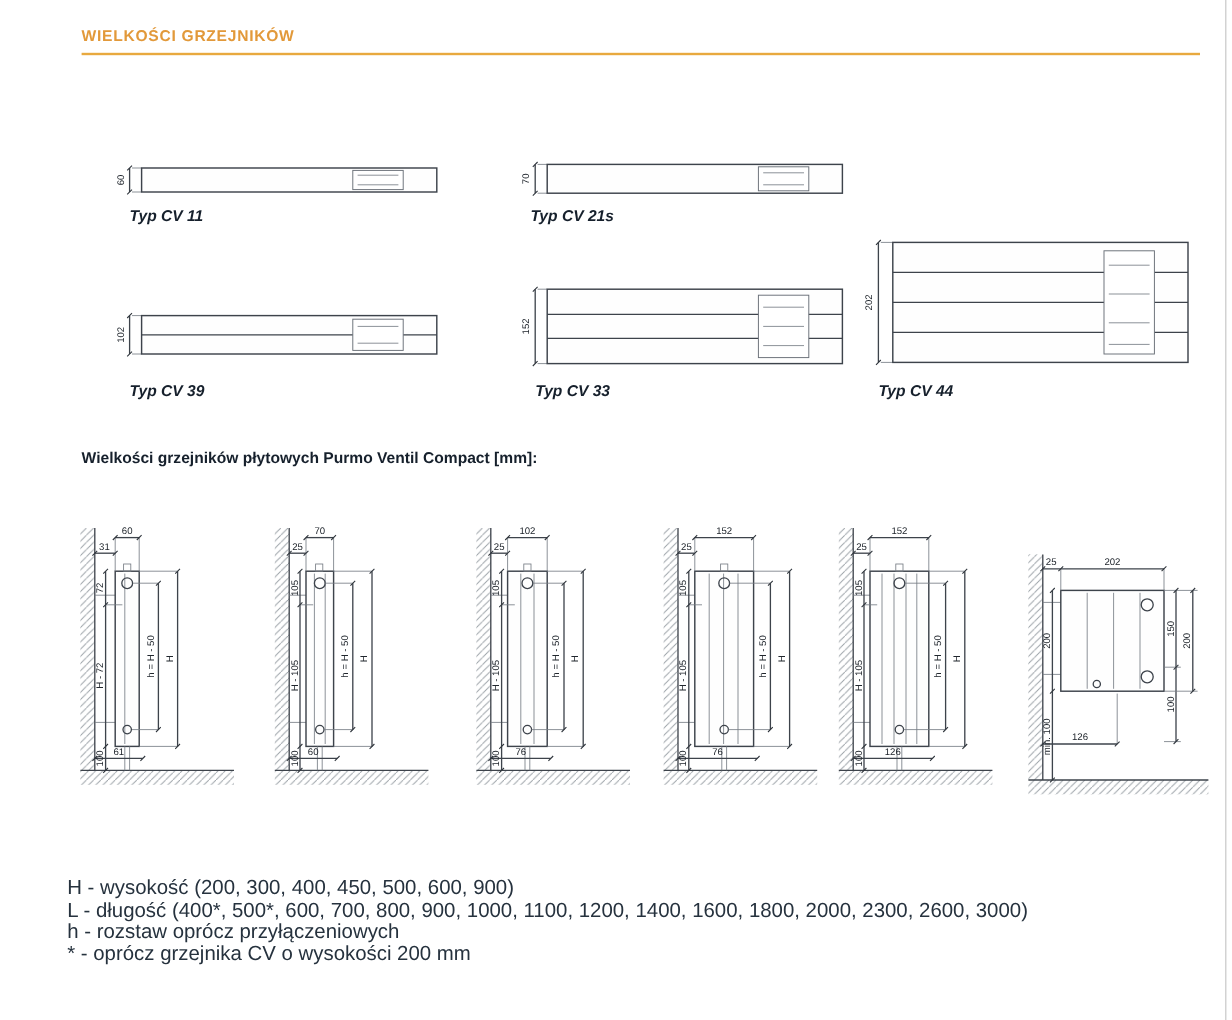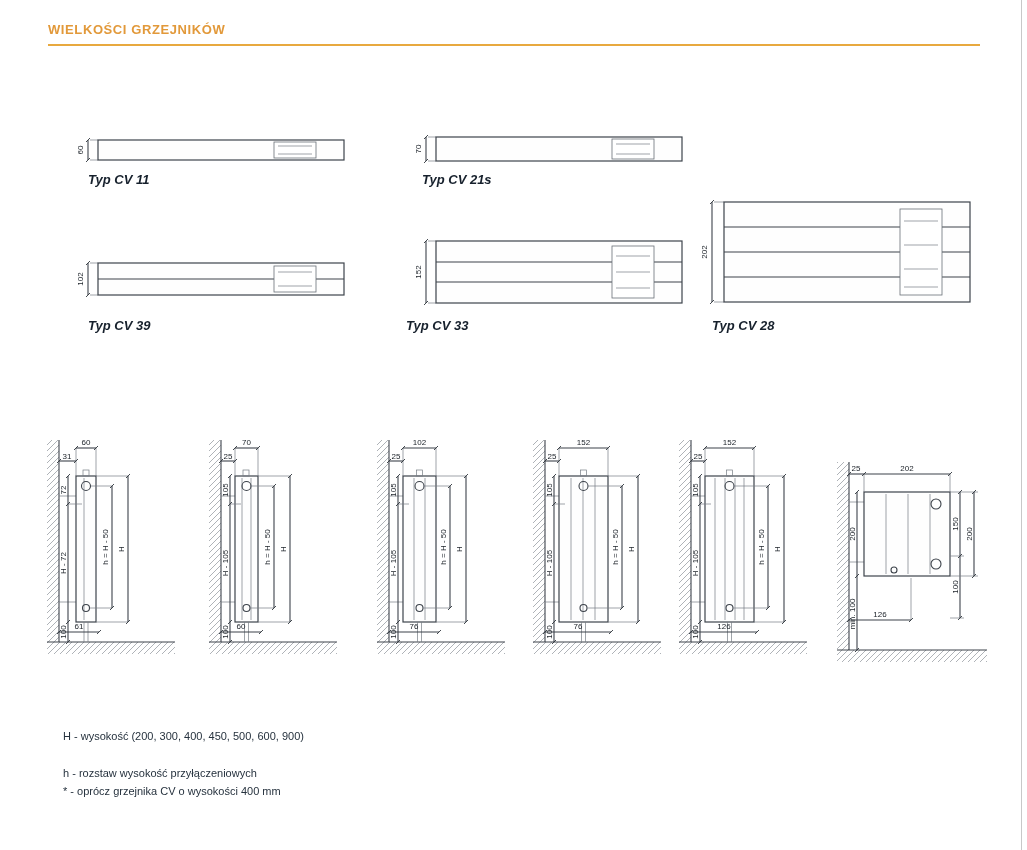--- a/index.html
+++ b/index.html
@@ -1,23 +1,23 @@
 <!DOCTYPE html>
 <html><head>
 <meta charset="utf-8">
 <style>
   * { margin:0; padding:0; box-sizing:border-box; }
   html,body { width:1027px; height:850px; }
   body { background:#ffffff; font-family:"Liberation Sans", sans-serif; position:relative; overflow:hidden; }
-  .page { position:absolute; inset:0; background:#fff; }
+  .page { position:absolute; inset:0; background:#fff;margin-left:20px; }
   .title { position:absolute; left:48px; top:22px; font-size:13px; font-weight:bold; letter-spacing:.6px; color:#E2993A; }
   .rule  { position:absolute; left:48px; top:44px; width:932px; height:2px; background:#E8A93F; }
   .type-label { position:absolute; font-size:13px; font-weight:bold; color:#16202c;font-style:italic; }
   .subtitle { position:absolute; left:48px; top:374px; font-size:13px; font-weight:bold; color:#16202c; }
-  .legend-line { position:absolute; left:63px; font-size:11px; color:#26323e; }
+  .legend-line { position:absolute; left:36px; font-size:17px; color:#26323e; }
   .page-edge { position:absolute; right:5px; top:0; width:1px; height:850px; background:#c8c8c8; }
   svg.dwg { position:absolute; overflow:visible; }
   .dim-text { font-family:"Liberation Sans", sans-serif; font-size:8px; fill:#20262d; }
   .med  { stroke:#3d434b; stroke-width:1.1; fill:none; }
   .thin { stroke:#767c84; stroke-width:0.7; fill:none; }
   .tick { stroke:#2f353c; stroke-width:0.9; fill:none; }
   .panel { fill:#fefefe; stroke:#3d434b; stroke-width:1.2; }
   .wbox { fill:#ffffff; stroke:#6a7078; stroke-width:0.8; }
 </style>
 </head>
@@ -104,21 +104,21 @@
       <text class="dim-text" transform="rotate(-90 7 38)" x="7" y="38" text-anchor="middle">152</text>
     </g>
     <rect class="panel" x="22" y="7" width="246" height="62" fill="url(#fins4)"></rect>
     <line class="med" x1="22" y1="28" x2="268" y2="28"></line>
     <line class="med" x1="22" y1="48" x2="268" y2="48"></line>
     <rect class="wbox" x="198" y="12" width="42" height="52"></rect>
     <line class="thin" x1="202" y1="22" x2="236" y2="22"></line>
       <line class="thin" x1="202" y1="38" x2="236" y2="38"></line>
       <line class="thin" x1="202" y1="54" x2="236" y2="54"></line>
   </svg>
-  <div class="type-label" style="left:406px; top:318px">Typ CV 33</div>
+  <div class="type-label" style="left:426px; top:318px">Typ CV 33</div>
 
   <svg class="dwg" style="left:700px; top:195px" width="276" height="116" viewBox="0 0 276 116">
     <defs>
         <pattern id="fins5" width="4.5" height="8" patternUnits="userSpaceOnUse">
           <line x1="2" y1="0" x2="2" y2="8" stroke="#7a8088" stroke-width="1"></line>
         </pattern>
       </defs>
     <g>
       <line class="med" x1="12" y1="7" x2="12" y2="107"></line>
       <path class="tick" d="M10,9 l4,-4 M10,109 l4,-4"></path>
@@ -129,22 +129,23 @@
     <rect class="panel" x="24" y="7" width="246" height="100" fill="url(#fins5)"></rect>
     <line class="med" x1="24" y1="32" x2="270" y2="32"></line>
     <line class="med" x1="24" y1="57" x2="270" y2="57"></line>
     <line class="med" x1="24" y1="82" x2="270" y2="82"></line>
     <rect class="wbox" x="200" y="14" width="42" height="86"></rect>
     <line class="thin" x1="204" y1="26" x2="238" y2="26"></line>
       <line class="thin" x1="204" y1="50" x2="238" y2="50"></line>
       <line class="thin" x1="204" y1="74" x2="238" y2="74"></line>
       <line class="thin" x1="204" y1="92" x2="238" y2="92"></line>
   </svg>
-  <div class="type-label" style="left:712px; top:318px">Typ CV 28</div>
-
+  <div class="type-label" style="left:712px; top:318px">Typ CV 44</div>
+
+  <div class="subtitle">Wielkości grzejników płytowych Purmo Ventil Compact [mm]:</div>
 
   <svg class="dwg" style="left:46px; top:434px" width="150" height="240" viewBox="0 0 150 240">
     <defs>
         <pattern id="hat1" width="6" height="6" patternUnits="userSpaceOnUse">
           <path d="M0,6 L6,0" stroke="#9aa0a6" stroke-width="0.8"></path>
         </pattern>
       </defs>
     <rect x="1" y="6" width="12" height="202" fill="url(#hat1)"></rect>
     <line class="med" x1="13" y1="6" x2="13" y2="208"></line>
     <rect x="1" y="208" width="128" height="12" fill="url(#hat1)"></rect>
@@ -432,16 +433,17 @@
     <text class="dim-text" x="71" y="13" text-anchor="middle">202</text>
     <text class="dim-text" transform="rotate(-90 19 76)" x="19" y="76" text-anchor="middle">200</text>
     <text class="dim-text" transform="rotate(-90 122 66)" x="122" y="66" text-anchor="middle">150</text>
     <text class="dim-text" transform="rotate(-90 122 129)" x="122" y="129" text-anchor="middle">100</text>
     <text class="dim-text" transform="rotate(-90 136 76)" x="136" y="76" text-anchor="middle">200</text>
     <text class="dim-text" transform="rotate(-90 19 156)" x="19" y="156" text-anchor="middle">min. 100</text>
     <text class="dim-text" x="44" y="159" text-anchor="middle">126</text>
   </svg>
 
   <div class="legend-line" style="top:730px">H - wysokość (200, 300, 400, 450, 500, 600, 900)</div>
-  <div class="legend-line" style="top:767px">h - rozstaw wysokość przyłączeniowych</div>
-  <div class="legend-line" style="top:785px">* - oprócz grzejnika CV o wysokości 400 mm</div>
+  <div class="legend-line" style="top:749px">L - długość (400*, 500*, 600, 700, 800, 900, 1000, 1100, 1200, 1400, 1600, 1800, 2000, 2300, 2600, 3000)</div>
+  <div class="legend-line" style="top:767px">h - rozstaw oprócz przyłączeniowych</div>
+  <div class="legend-line" style="top:785px">* - oprócz grzejnika CV o wysokości 200 mm</div>
 
 </div>
 
 </body></html>

